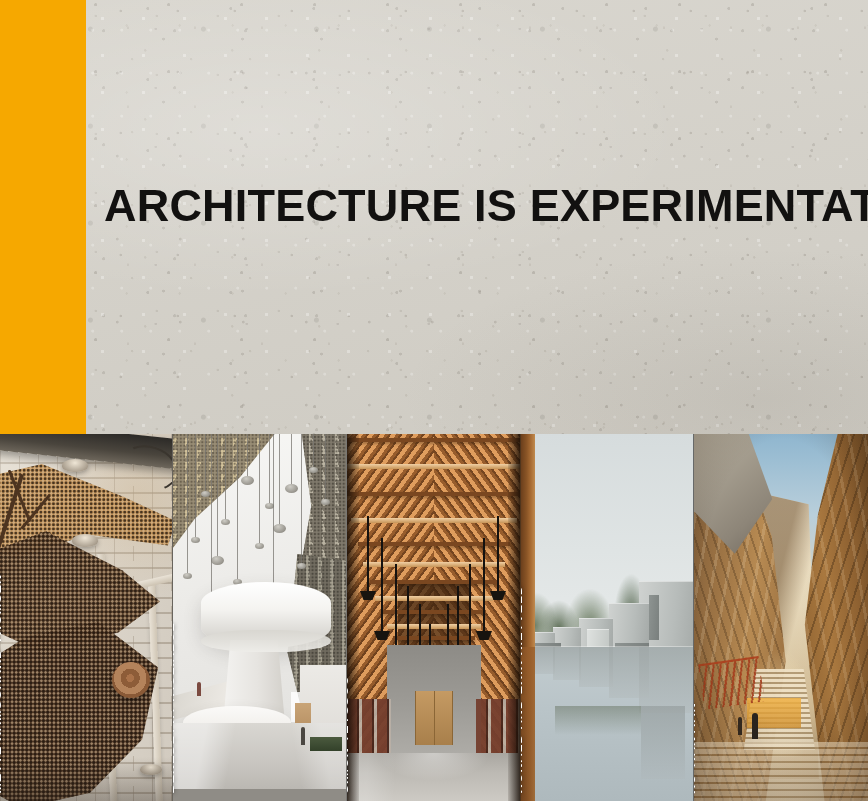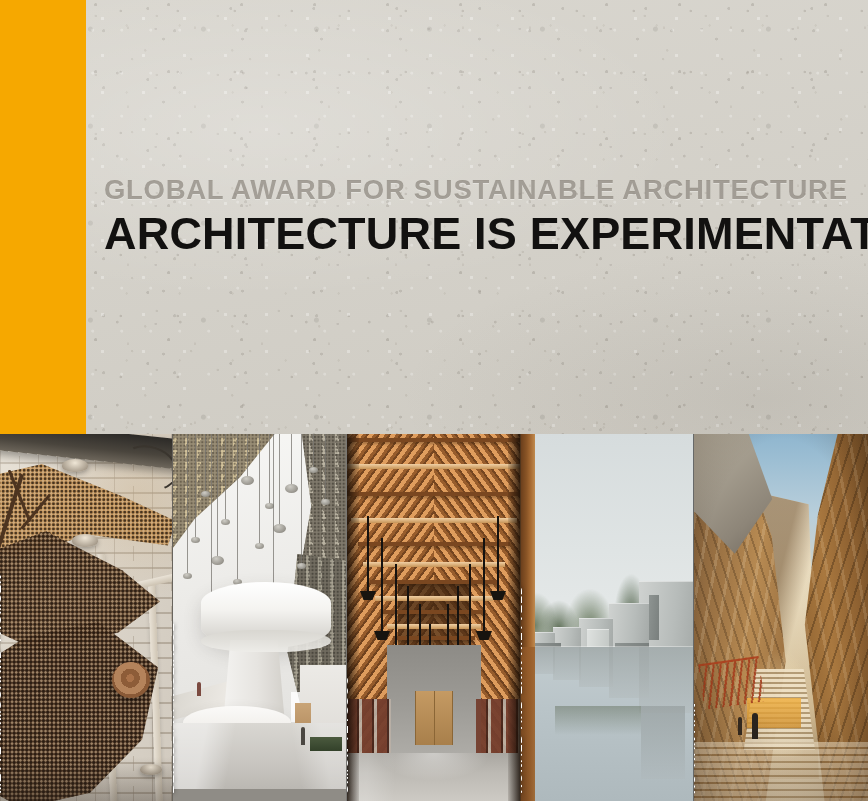--- a/index.html
+++ b/index.html
@@ -606,21 +606,20 @@
 
   <div class="upper">
     <div class="paper-tex"></div>
     <div class="paper-tex2"></div>
     <div class="paper-shade"></div>
   </div>
 
   <div class="spine"></div>
 
   <div class="title-block">
-    <div class="kicker">GLOBAL AWARD FOR SUSTAINABLE ARCHITECTURE</div>
     <div class="maintitle">ARCHITECTURE IS EXPERIMENTATION</div>
   </div>
 
   <div class="strip">
 
     <div class="panel p1">
       <div class="brick"></div>
       <div class="brick2"></div>
       <div class="warmtint"></div>
       <div class="topbeam"></div>

